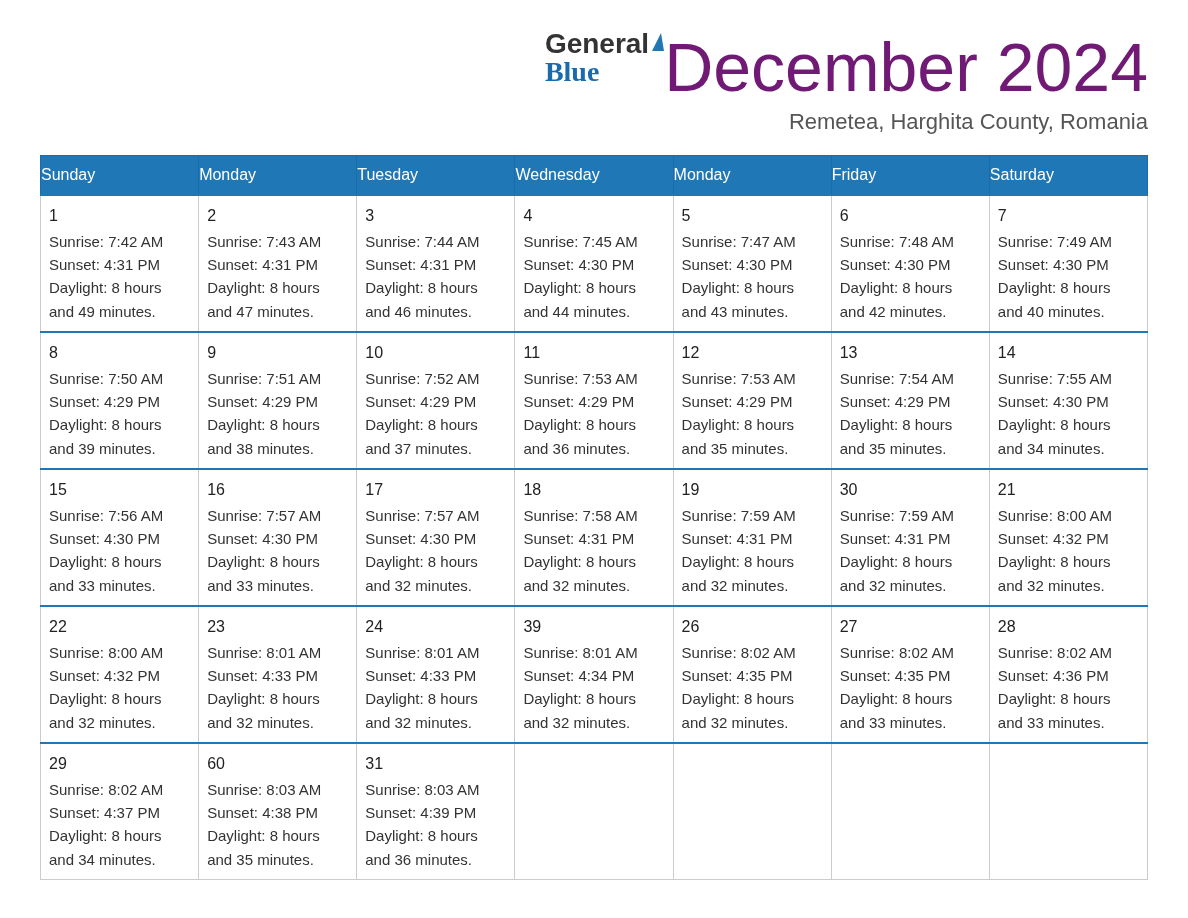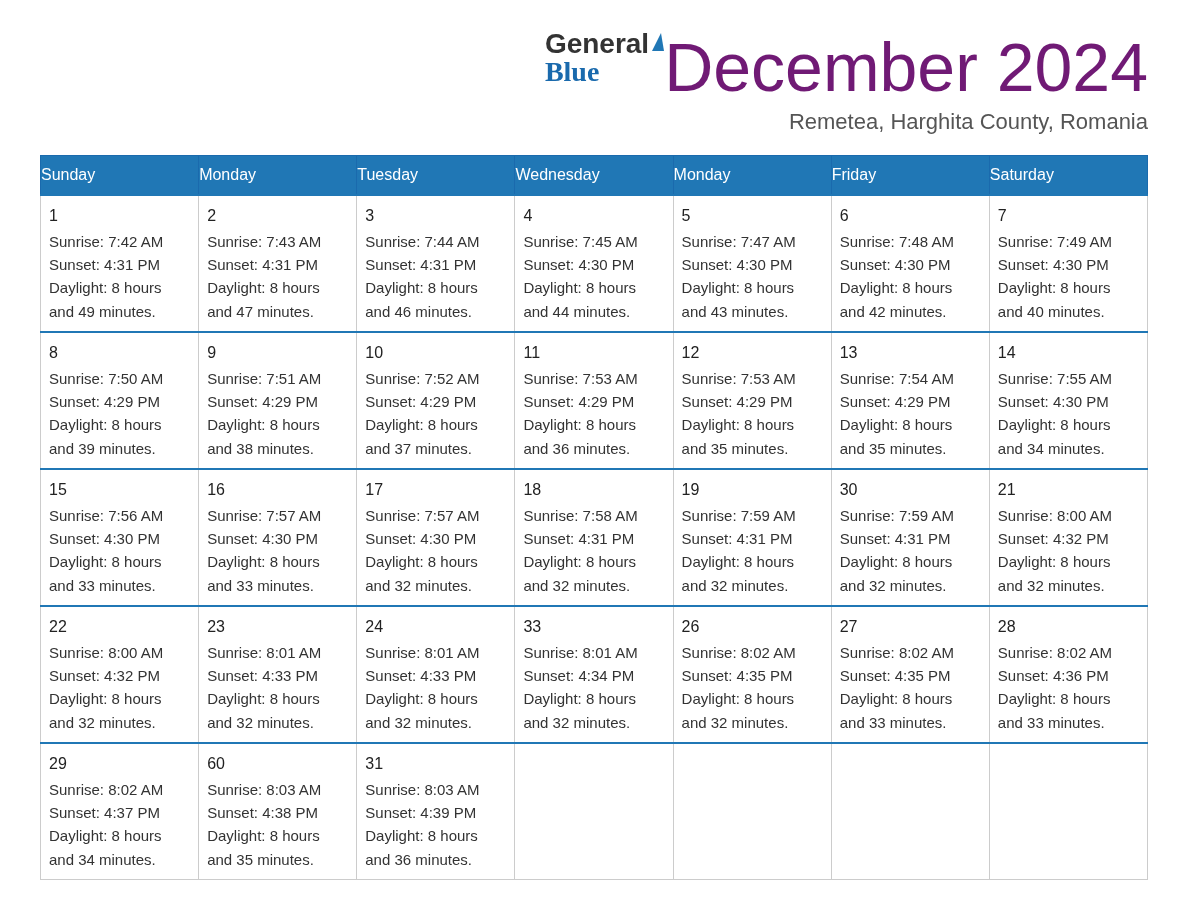--- a/index.html
+++ b/index.html
@@ -218,21 +218,21 @@
       </td>
         <td>
         <span class="day-number">23</span>
         <span class="day-info">Sunrise: 8:01 AM<br>Sunset: 4:33 PM<br>Daylight: 8 hours and 32 minutes.</span>
       </td>
         <td>
         <span class="day-number">24</span>
         <span class="day-info">Sunrise: 8:01 AM<br>Sunset: 4:33 PM<br>Daylight: 8 hours and 32 minutes.</span>
       </td>
         <td>
-        <span class="day-number">33</span>
+        <span class="day-number">39</span>
         <span class="day-info">Sunrise: 8:01 AM<br>Sunset: 4:34 PM<br>Daylight: 8 hours and 32 minutes.</span>
       </td>
         <td>
         <span class="day-number">26</span>
         <span class="day-info">Sunrise: 8:02 AM<br>Sunset: 4:35 PM<br>Daylight: 8 hours and 32 minutes.</span>
       </td>
         <td>
         <span class="day-number">27</span>
         <span class="day-info">Sunrise: 8:02 AM<br>Sunset: 4:35 PM<br>Daylight: 8 hours and 33 minutes.</span>
       </td>

